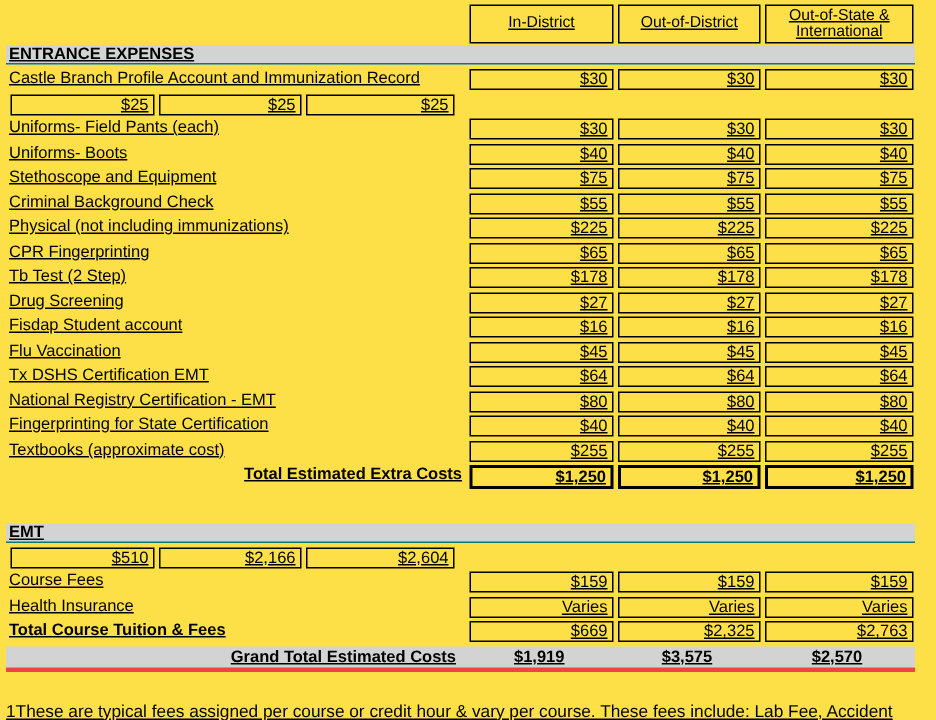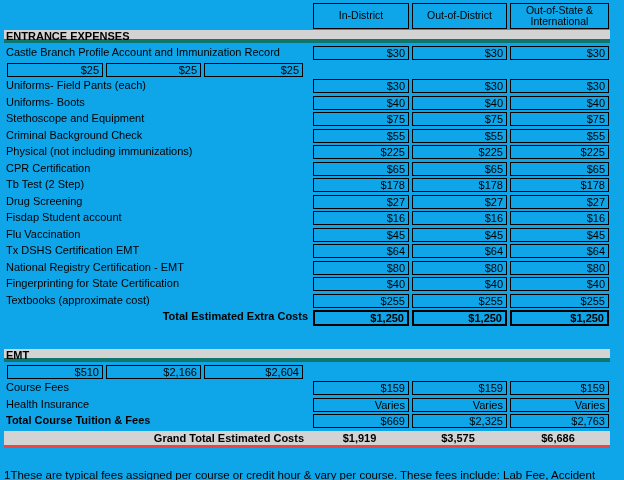--- a/index.html
+++ b/index.html
@@ -1,43 +1,44 @@
 <!DOCTYPE html>
 <html><head>
 <meta charset="utf-8">
 <style>
   html,body { margin:0; padding:0; background:#fff; }
   .sheet {
     position:relative;
     width:624px; height:480px;
-    background:#0ea5e9;
+    background:#fde047;
     font-family:"Liberation Sans","DejaVu Sans",sans-serif;
     font-size:11px; color:#000;
     padding:3px 0 0 4px;
     box-sizing:border-box;
     overflow:hidden;
+    text-decoration:underline;
   }
   .header-row { display:flex; margin-bottom:1px; }
   .head-spacer { width:306px; }
   .col-head {
     box-sizing:border-box;
     border:1px solid #000;
     margin-left:3px;
     height:26px;
     display:flex; align-items:center; justify-content:center;
     text-align:center;
     font-size:10.5px; line-height:11.5px;
   }
   .col-head.c1 { width:96px; }
   .col-head.c2 { width:95px; }
   .col-head.c3 { width:99px; }
   .band {
     width:606px;
     background:#d3d3d3;
-    border-bottom:4px solid #0f766e;
+    border-bottom:1px solid #0f766e;
     height:13px; line-height:13px;
     font-weight:bold;
     padding-left:2px;
     box-sizing:border-box;
   }
   .rows { margin-top:3px; }
   .row { display:flex; margin-bottom:2.5px; }
   .rlabel {
     width:306px;
     line-height:13px;
@@ -132,21 +133,21 @@
         <div class="cell c2">$55</div>
         <div class="cell c3">$55</div>
       </div>
       <div class="row">
         <div class="rlabel">Physical (not including immunizations)</div>
         <div class="cell c1">$225</div>
         <div class="cell c2">$225</div>
         <div class="cell c3">$225</div>
       </div>
       <div class="row">
-        <div class="rlabel">CPR Certification</div>
+        <div class="rlabel">CPR Fingerprinting</div>
         <div class="cell c1">$65</div>
         <div class="cell c2">$65</div>
         <div class="cell c3">$65</div>
       </div>
       <div class="row">
         <div class="rlabel">Tb Test (2 Step)</div>
         <div class="cell c1">$178</div>
         <div class="cell c2">$178</div>
         <div class="cell c3">$178</div>
       </div>
@@ -226,18 +227,18 @@
         <div class="cell c1">$669</div>
         <div class="cell c2">$2,325</div>
         <div class="cell c3">$2,763</div>
       </div>
     </div>
 
   <div class="grand-band">
     <div class="grand-label">Grand Total Estimated Costs</div>
     <div class="grand-val c1">$1,919</div>
     <div class="grand-val c2">$3,575</div>
-    <div class="grand-val c3">$6,686</div>
+    <div class="grand-val c3">$2,570</div>
   </div>
 
   <div class="footnote">1These are typical fees assigned per course or credit hour &amp; vary per course. These fees include: Lab Fee, Accident Insurance Fee, &amp; Malpractice Insurance Fee. See course descriptions for a breakdown of these fees.</div>
 
 </div>
 
 </body></html>

